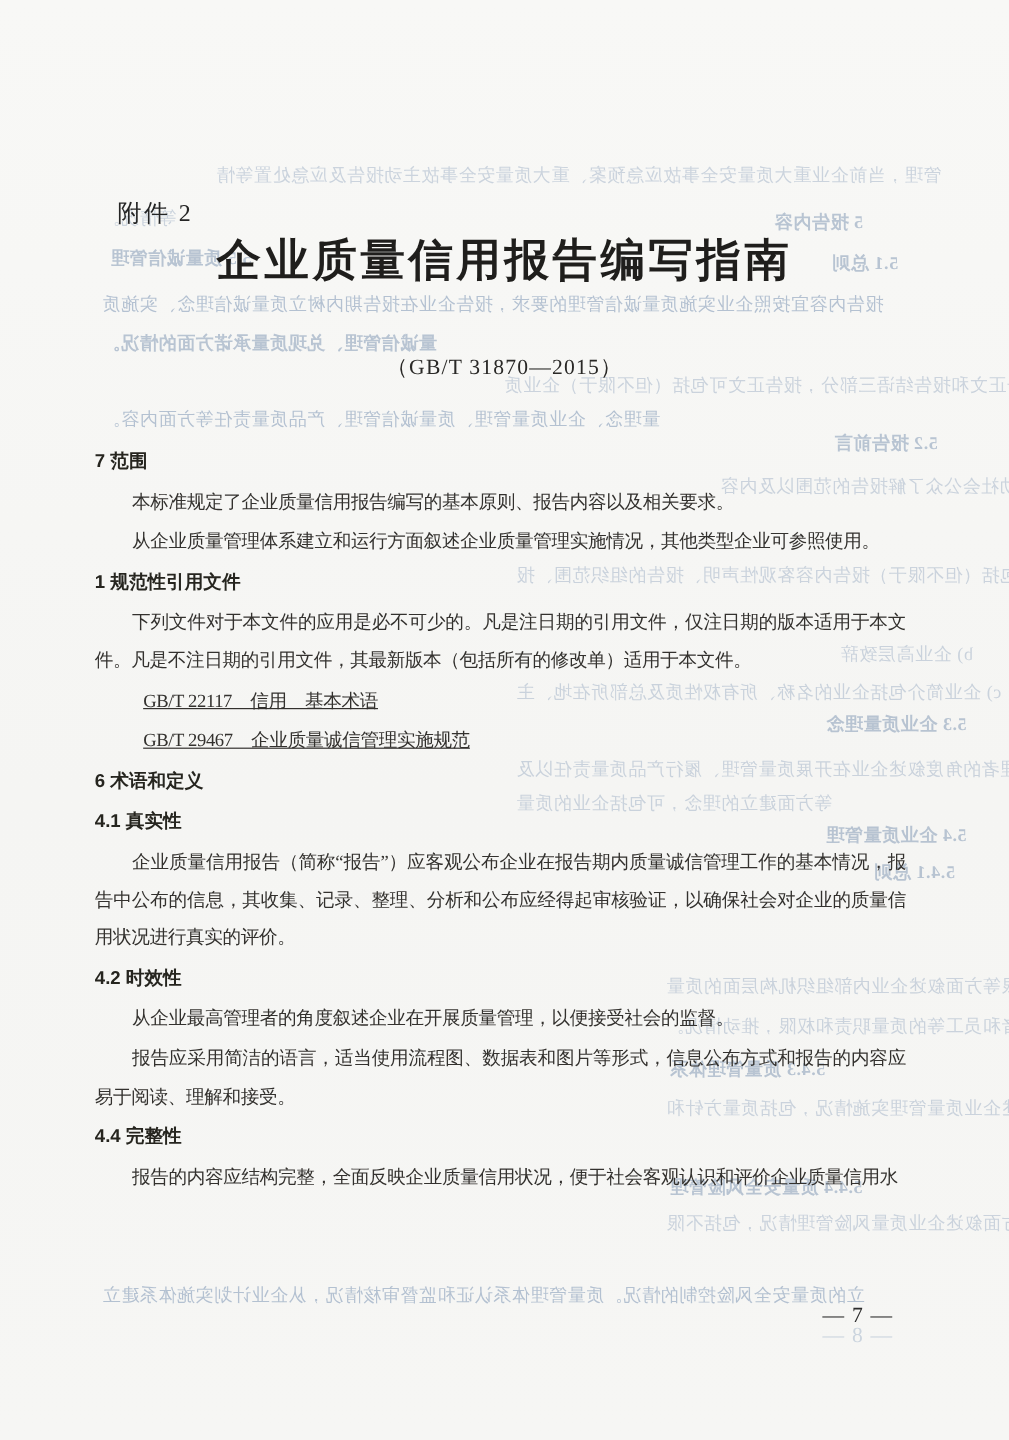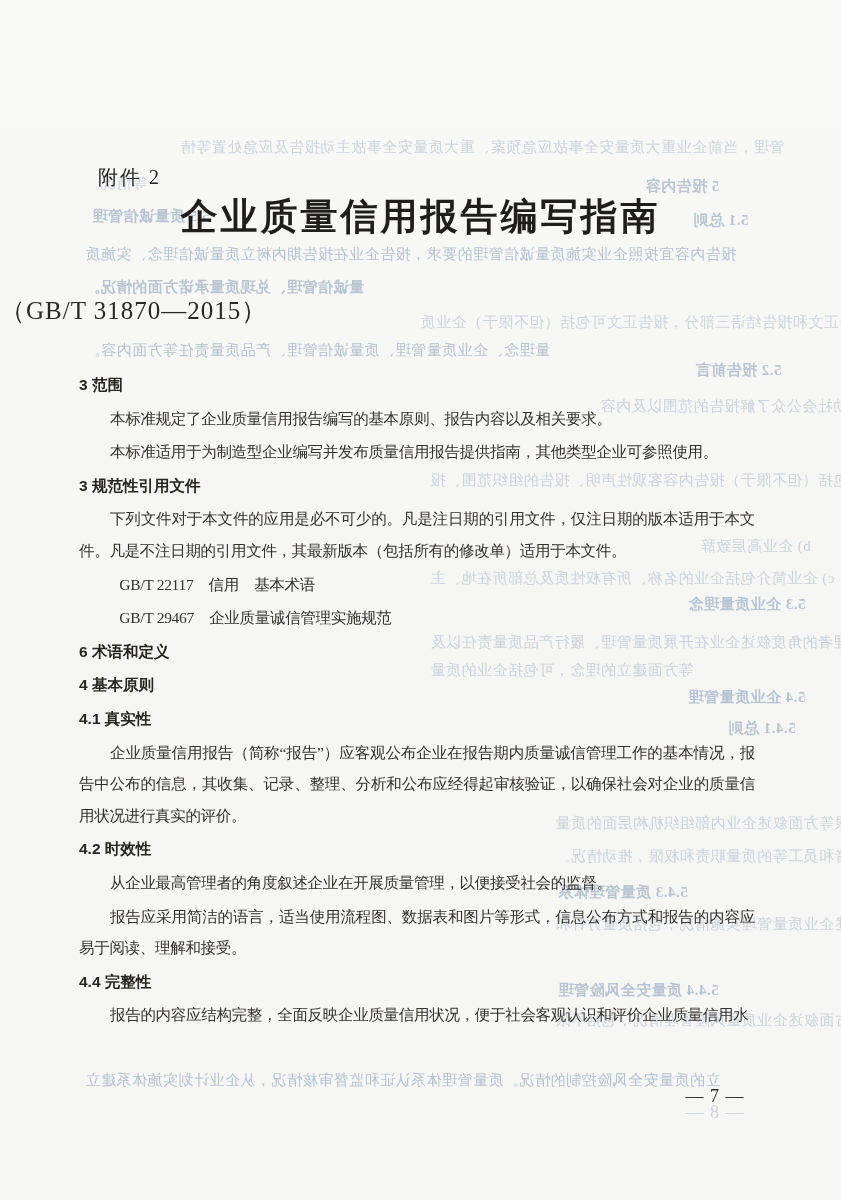--- a/index.html
+++ b/index.html
@@ -25,34 +25,34 @@
   .attachment{
     position:absolute;left:98px;top:164px;
     font-size:20px;letter-spacing:2px;color:#252525;
   }
   .doc-title{
     position:absolute;left:0;top:192px;width:100%;margin:0;
     text-align:center;font-size:37px;font-weight:bold;letter-spacing:3px;color:#1f1e1c;
   }
   .std-no{
     position:absolute;left:0;top:294px;width:100%;
-    font-size:25px;letter-spacing:1px;color:#2a2927;
+    text-align:center;font-size:18px;letter-spacing:1px;color:#2a2927;
   }
   .body-col{
     position:absolute;left:79px;top:369px;width:676px;
     font-size:15.5px;line-height:31.6px;letter-spacing:-0.3px;
     text-align:justify;color:#33312e;
   }
   .body-col h3{
     margin:0 0 2px;font-size:15.5px;line-height:31.6px;font-weight:bold;
     font-family:"Liberation Sans","DejaVu Sans",sans-serif;color:#26251f;
     letter-spacing:0;
   }
   .body-col p{margin:0 0 2px;text-indent:2em;}
-  .body-col p.ref{text-indent:2.6em;text-align:left;}
+  .body-col p.ref{text-indent:2.6em;text-align:left;text-decoration:underline;}
   .page-no{
     position:absolute;left:660px;top:1086px;width:110px;
     font-size:18px;letter-spacing:1px;text-align:center;color:#2b2b2b;
   }
   .page-no.ghost-no{
     top:1102px;color:#a9bacd;opacity:.55;filter:blur(.5px);
   }
 </style>
 </head>
 <body>
@@ -89,32 +89,31 @@
   </div>
 
   <div class="attachment">附件 2</div>
 
   <h1 class="doc-title">企业质量信用报告编写指南</h1>
 
   <div class="std-no">（GB/T 31870—2015）</div>
 
   <div class="body-col">
 
-    <h3>3 范围</h3>
+    <h3>7 范围</h3>
     <p>本标准规定了企业质量信用报告编写的基本原则、报告内容以及相关要求。</p>
-    <p>本标准适用于为制造型企业编写并发布质量信用报告提供指南，其他类型企业可参照使用。</p>
+    <p>从企业质量管理体系建立和运行方面叙述企业质量管理实施情况，其他类型企业可参照使用。</p>
 
-    <h3>3 规范性引用文件</h3>
+    <h3>1 规范性引用文件</h3>
     <p>下列文件对于本文件的应用是必不可少的。凡是注日期的引用文件，仅注日期的版本适用于本文件。凡是不注日期的引用文件，其最新版本（包括所有的修改单）适用于本文件。</p>
     <p class="ref">GB/T 22117　信用　基本术语</p>
     <p class="ref">GB/T 29467　企业质量诚信管理实施规范</p>
 
     <h3>6 术语和定义</h3>
 
-    <h3>4 基本原则</h3>
 
     <h3>4.1 真实性</h3>
     <p>企业质量信用报告（简称“报告”）应客观公布企业在报告期内质量诚信管理工作的基本情况，报告中公布的信息，其收集、记录、整理、分析和公布应经得起审核验证，以确保社会对企业的质量信用状况进行真实的评价。</p>
 
     <h3>4.2 时效性</h3>
     <p>从企业最高管理者的角度叙述企业在开展质量管理，以便接受社会的监督。</p>
 
     <p>报告应采用简洁的语言，适当使用流程图、数据表和图片等形式，信息公布方式和报告的内容应易于阅读、理解和接受。</p>
 
     <h3>4.4 完整性</h3>

